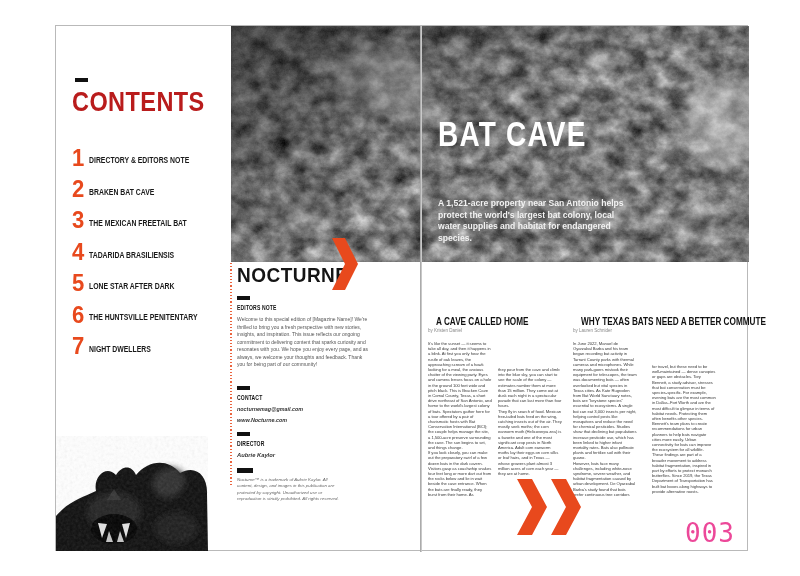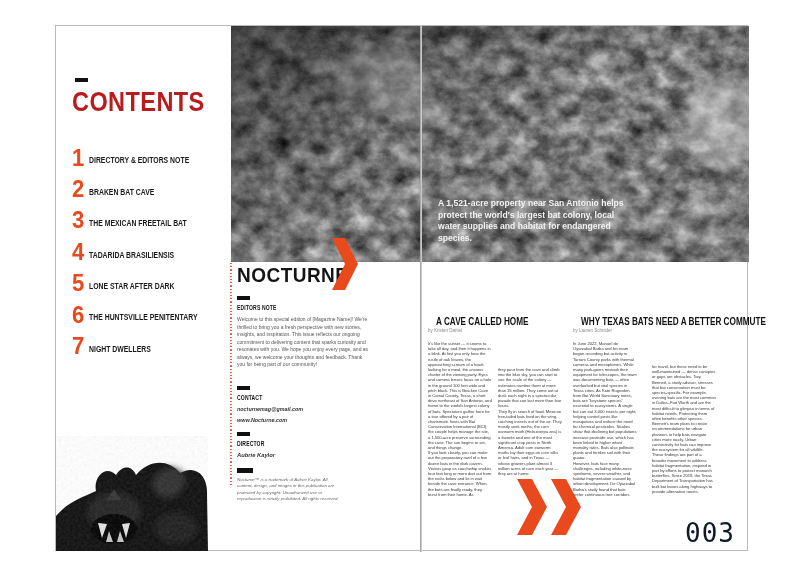--- a/index.html
+++ b/index.html
@@ -59,21 +59,21 @@
   .h-commute{left:152px;top:290px;}
   .byline{font-size:4.5px;color:#888;}
   .b-cave{left:7px;top:302px;}
   .b-commute{left:152px;top:302px;}
   .bodycol{font-size:4.2px;line-height:1.24;color:#3a3a3a;letter-spacing:-.05px;text-align:left;}
   .c1{left:7px;top:315px;width:64px;}
   .c2{left:77px;top:341px;width:64px;}
   .c3{left:152px;top:315px;width:64px;}
   .c4{left:231px;top:338px;width:64px;}
   .chev-double{left:96px;top:453px;}
-  .page-number{left:264px;top:492px;font-family:"DejaVu Sans Mono", monospace;font-size:26px;color:#0f172a;letter-spacing:1px;}
+  .page-number{left:264px;top:492px;font-family:"DejaVu Sans Mono", monospace;font-size:26px;color:#ec4899;letter-spacing:1px;}
 </style>
 </head>
 <body>
 
 <div class="spread" style="--accent:#E8491D;">
 
   <div class="abs cave-photo">
     <svg width="518" height="236" viewBox="0 0 518 236" preserveAspectRatio="none">
       <defs>
         <filter id="cavetex" x="0" y="0" width="100%" height="100%">
@@ -198,20 +198,21 @@
       <div class="bar mh-dash3"></div>
       <div class="smallhead mh-h"><span class="cond">DIRECTOR</span></div>
       <div class="mh-name">Aubrie Kaylor</div>
       <div class="mh-bigbar"></div>
       <div class="mh-legal">Nocturne™ is a trademark of Aubrie Kaylor. All content, design, and images in this publication are protected by copyright. Unauthorized use or reproduction is strictly prohibited. All rights reserved.</div>
     </div>
   </div>
 
   <div class="abs right-page">
     <div class="abs hero-title">
+      <div><span class="cond">BAT CAVE</span></div>
     </div>
     <div class="abs hero-sub">A 1,521-acre property near San Antonio helps protect the world's largest bat colony, local water supplies and habitat for endangered species.</div>
 
 
     <div class="abs art-head h-cave"><span class="cond">A CAVE CALLED HOME</span></div>
     <div class="abs byline b-cave">by Kristen Daniel</div>
     <div class="abs bodycol pre c1">It's like the sunset — it seems to take all day, and then it happens in a blink. At first you only hear the rustle of oak leaves, the approaching scream of a hawk looking for a meal, the anxious chatter of the viewing party. Eyes and camera lenses focus on a hole in the ground 100 feet wide and pitch black. This is Bracken Cave in Comal County, Texas, a short drive northeast of San Antonio, and home to the world's largest colony of bats. Spectators gather here for a tour offered by a pair of charismatic hosts with Bat Conservation International (BCI); the couple helps manage the site, a 1,500-acre preserve surrounding the cave. The sun begins to set, and things change.
 If you look closely, you can make out the preparatory swirl of a few dozen bats in the dark cavern. Visitors gasp as coachwhip snakes four feet long or more dart out from the rocks below and lie in wait beside the cave entrance. When the bats are finally ready, they burst from their home. As</div>
     <div class="abs bodycol pre c2">they pour from the cave and climb into the blue sky, you can start to see the scale of the colony — estimates number them at more than 15 million. They come out at dusk each night in a spectacular parade that can last more than four hours.
 They fly in search of food. Mexican free-tailed bats feed on the wing, catching insects out of the air. They mostly seek moths; the corn earworm moth (Helicoverpa zea) is a favorite and one of the most significant crop pests in North America. Adult corn earworm moths lay their eggs on corn silks or leaf hairs, and in Texas — whose growers plant almost 3 million acres of corn each year — they are at home.</div>

